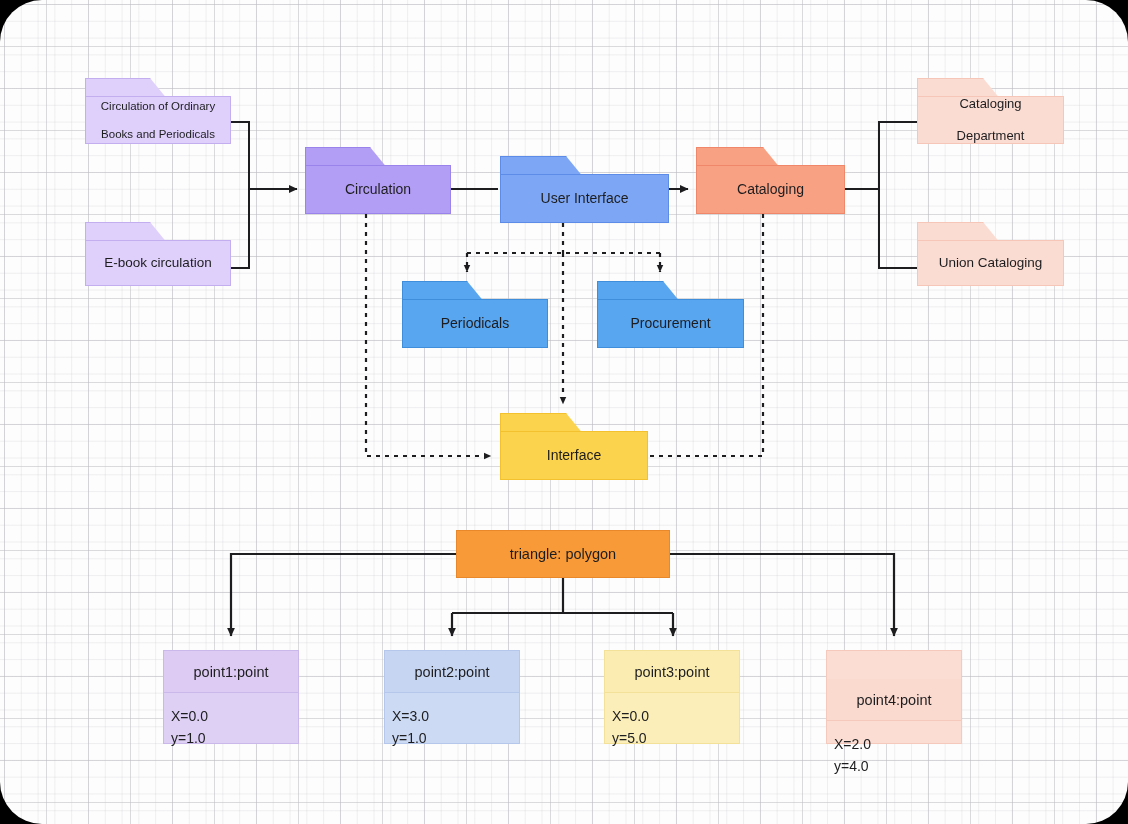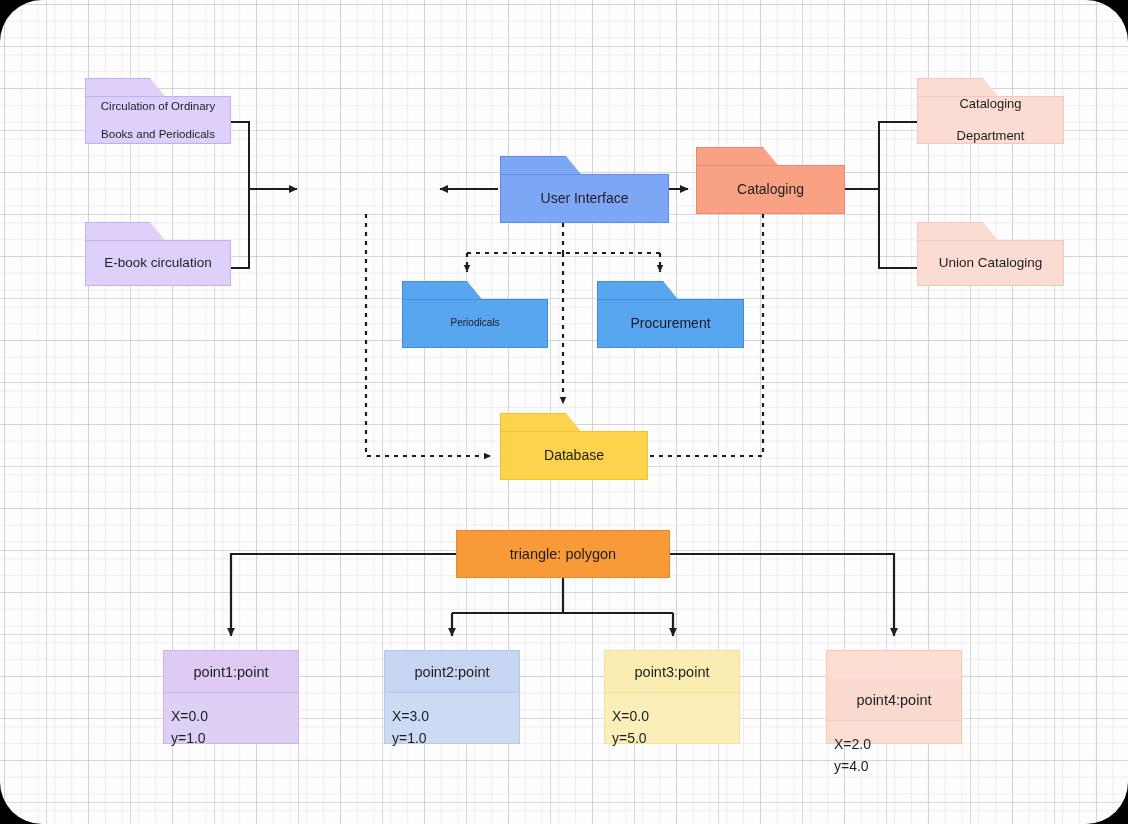--- a/index.html
+++ b/index.html
@@ -117,20 +117,26 @@
     </div>
   </div>
 
   <div class="folder" style="left: 85px; top: 222px; width: 125px; height: 64px;">
     <div class="tab" style="width: 83px; background: rgb(223, 208, 251); border-top: 1px solid rgb(195, 174, 240); border-left: 1px solid rgb(195, 174, 240); clip-path: polygon(0px 0px, 65px 0px, 83px 100%, 0px 100%);"></div>
     <div class="body" style="background: rgb(223, 208, 251); border: 1px solid rgb(195, 174, 240); font-size: 13.5px;">
       <span>E-book circulation</span>
     </div>
   </div>
 
+  <div class="folder" style="left: 305px; top: 147px; width: 125px; height: 67px;">
+    <div class="tab" style="width: 83px; background: rgb(179, 158, 245); border-top: 1px solid rgb(155, 131, 236); border-left: 1px solid rgb(155, 131, 236); clip-path: polygon(0px 0px, 65px 0px, 83px 100%, 0px 100%);"></div>
+    <div class="body" style="background: rgb(179, 158, 245); border: 1px solid rgb(155, 131, 236); font-size: 14px;">
+      <span>Circulation</span>
+    </div>
+  </div>
 
   <div class="folder" style="left: 500px; top: 156px; width: 148px; height: 67px;">
     <div class="tab" style="width: 84px; background: rgb(125, 167, 245); border-top: 1px solid rgb(93, 140, 232); border-left: 1px solid rgb(93, 140, 232); clip-path: polygon(0px 0px, 66px 0px, 84px 100%, 0px 100%);"></div>
     <div class="body" style="background: rgb(125, 167, 245); border: 1px solid rgb(93, 140, 232); font-size: 14px;">
       <span>User Interface</span>
     </div>
   </div>
 
   <div class="folder" style="left: 696px; top: 147px; width: 128px; height: 67px;">
     <div class="tab" style="width: 85px; background: rgb(249, 161, 131); border-top: 1px solid rgb(240, 134, 106); border-left: 1px solid rgb(240, 134, 106); clip-path: polygon(0px 0px, 67px 0px, 85px 100%, 0px 100%);"></div>
@@ -149,36 +155,36 @@
 
   <div class="folder" style="left: 917px; top: 222px; width: 126px; height: 64px;">
     <div class="tab" style="width: 84px; background: rgb(251, 220, 210); border-top: 1px solid rgb(246, 199, 185); border-left: 1px solid rgb(246, 199, 185); clip-path: polygon(0px 0px, 66px 0px, 84px 100%, 0px 100%);"></div>
     <div class="body" style="background: rgb(251, 220, 210); border: 1px solid rgb(246, 199, 185); font-size: 13.5px;">
       <span>Union Cataloging</span>
     </div>
   </div>
 
   <div class="folder" style="left: 402px; top: 281px; width: 125px; height: 67px;">
     <div class="tab" style="width: 83px; background: rgb(88, 165, 240); border-top: 1px solid rgb(63, 142, 219); border-left: 1px solid rgb(63, 142, 219); clip-path: polygon(0px 0px, 65px 0px, 83px 100%, 0px 100%);"></div>
-    <div class="body" style="background: rgb(88, 165, 240); border: 1px solid rgb(63, 142, 219); font-size: 10px;">
+    <div class="body" style="background: rgb(88, 165, 240); border: 1px solid rgb(63, 142, 219); font-size: 14px;">
       <span>Periodicals</span>
     </div>
   </div>
 
   <div class="folder" style="left: 597px; top: 281px; width: 126px; height: 67px;">
     <div class="tab" style="width: 84px; background: rgb(88, 165, 240); border-top: 1px solid rgb(63, 142, 219); border-left: 1px solid rgb(63, 142, 219); clip-path: polygon(0px 0px, 66px 0px, 84px 100%, 0px 100%);"></div>
     <div class="body" style="background: rgb(88, 165, 240); border: 1px solid rgb(63, 142, 219); font-size: 14px;">
       <span>Procurement</span>
     </div>
   </div>
 
   <div class="folder" style="left: 500px; top: 413px; width: 127px; height: 67px;">
     <div class="tab" style="width: 84px; background: rgb(252, 211, 77); border-top: 1px solid rgb(243, 192, 46); border-left: 1px solid rgb(243, 192, 46); clip-path: polygon(0px 0px, 66px 0px, 84px 100%, 0px 100%);"></div>
     <div class="body" style="background: rgb(252, 211, 77); border: 1px solid rgb(243, 192, 46); font-size: 14px;">
-      <span>Database</span>
+      <span>Interface</span>
     </div>
   </div>
 
   <div class="umlroot" style="left: 456px; top: 530px; width: 214px; height: 48px; background: rgb(248, 154, 56); border: 1px solid rgb(232, 136, 42);">
     <span>triangle:  polygon</span>
   </div>
 
   <div class="objbox" style="left: 163px; top: 650px; width: 136px; height: 94px; background: rgb(222, 208, 245); border: 1px solid rgb(203, 184, 234);">
     <div class="ohead" style="background: rgb(221, 203, 243); border-bottom: 1px solid rgb(203, 184, 234);">point1:point</div>
     <div class="obody" style="height: 52px;">

